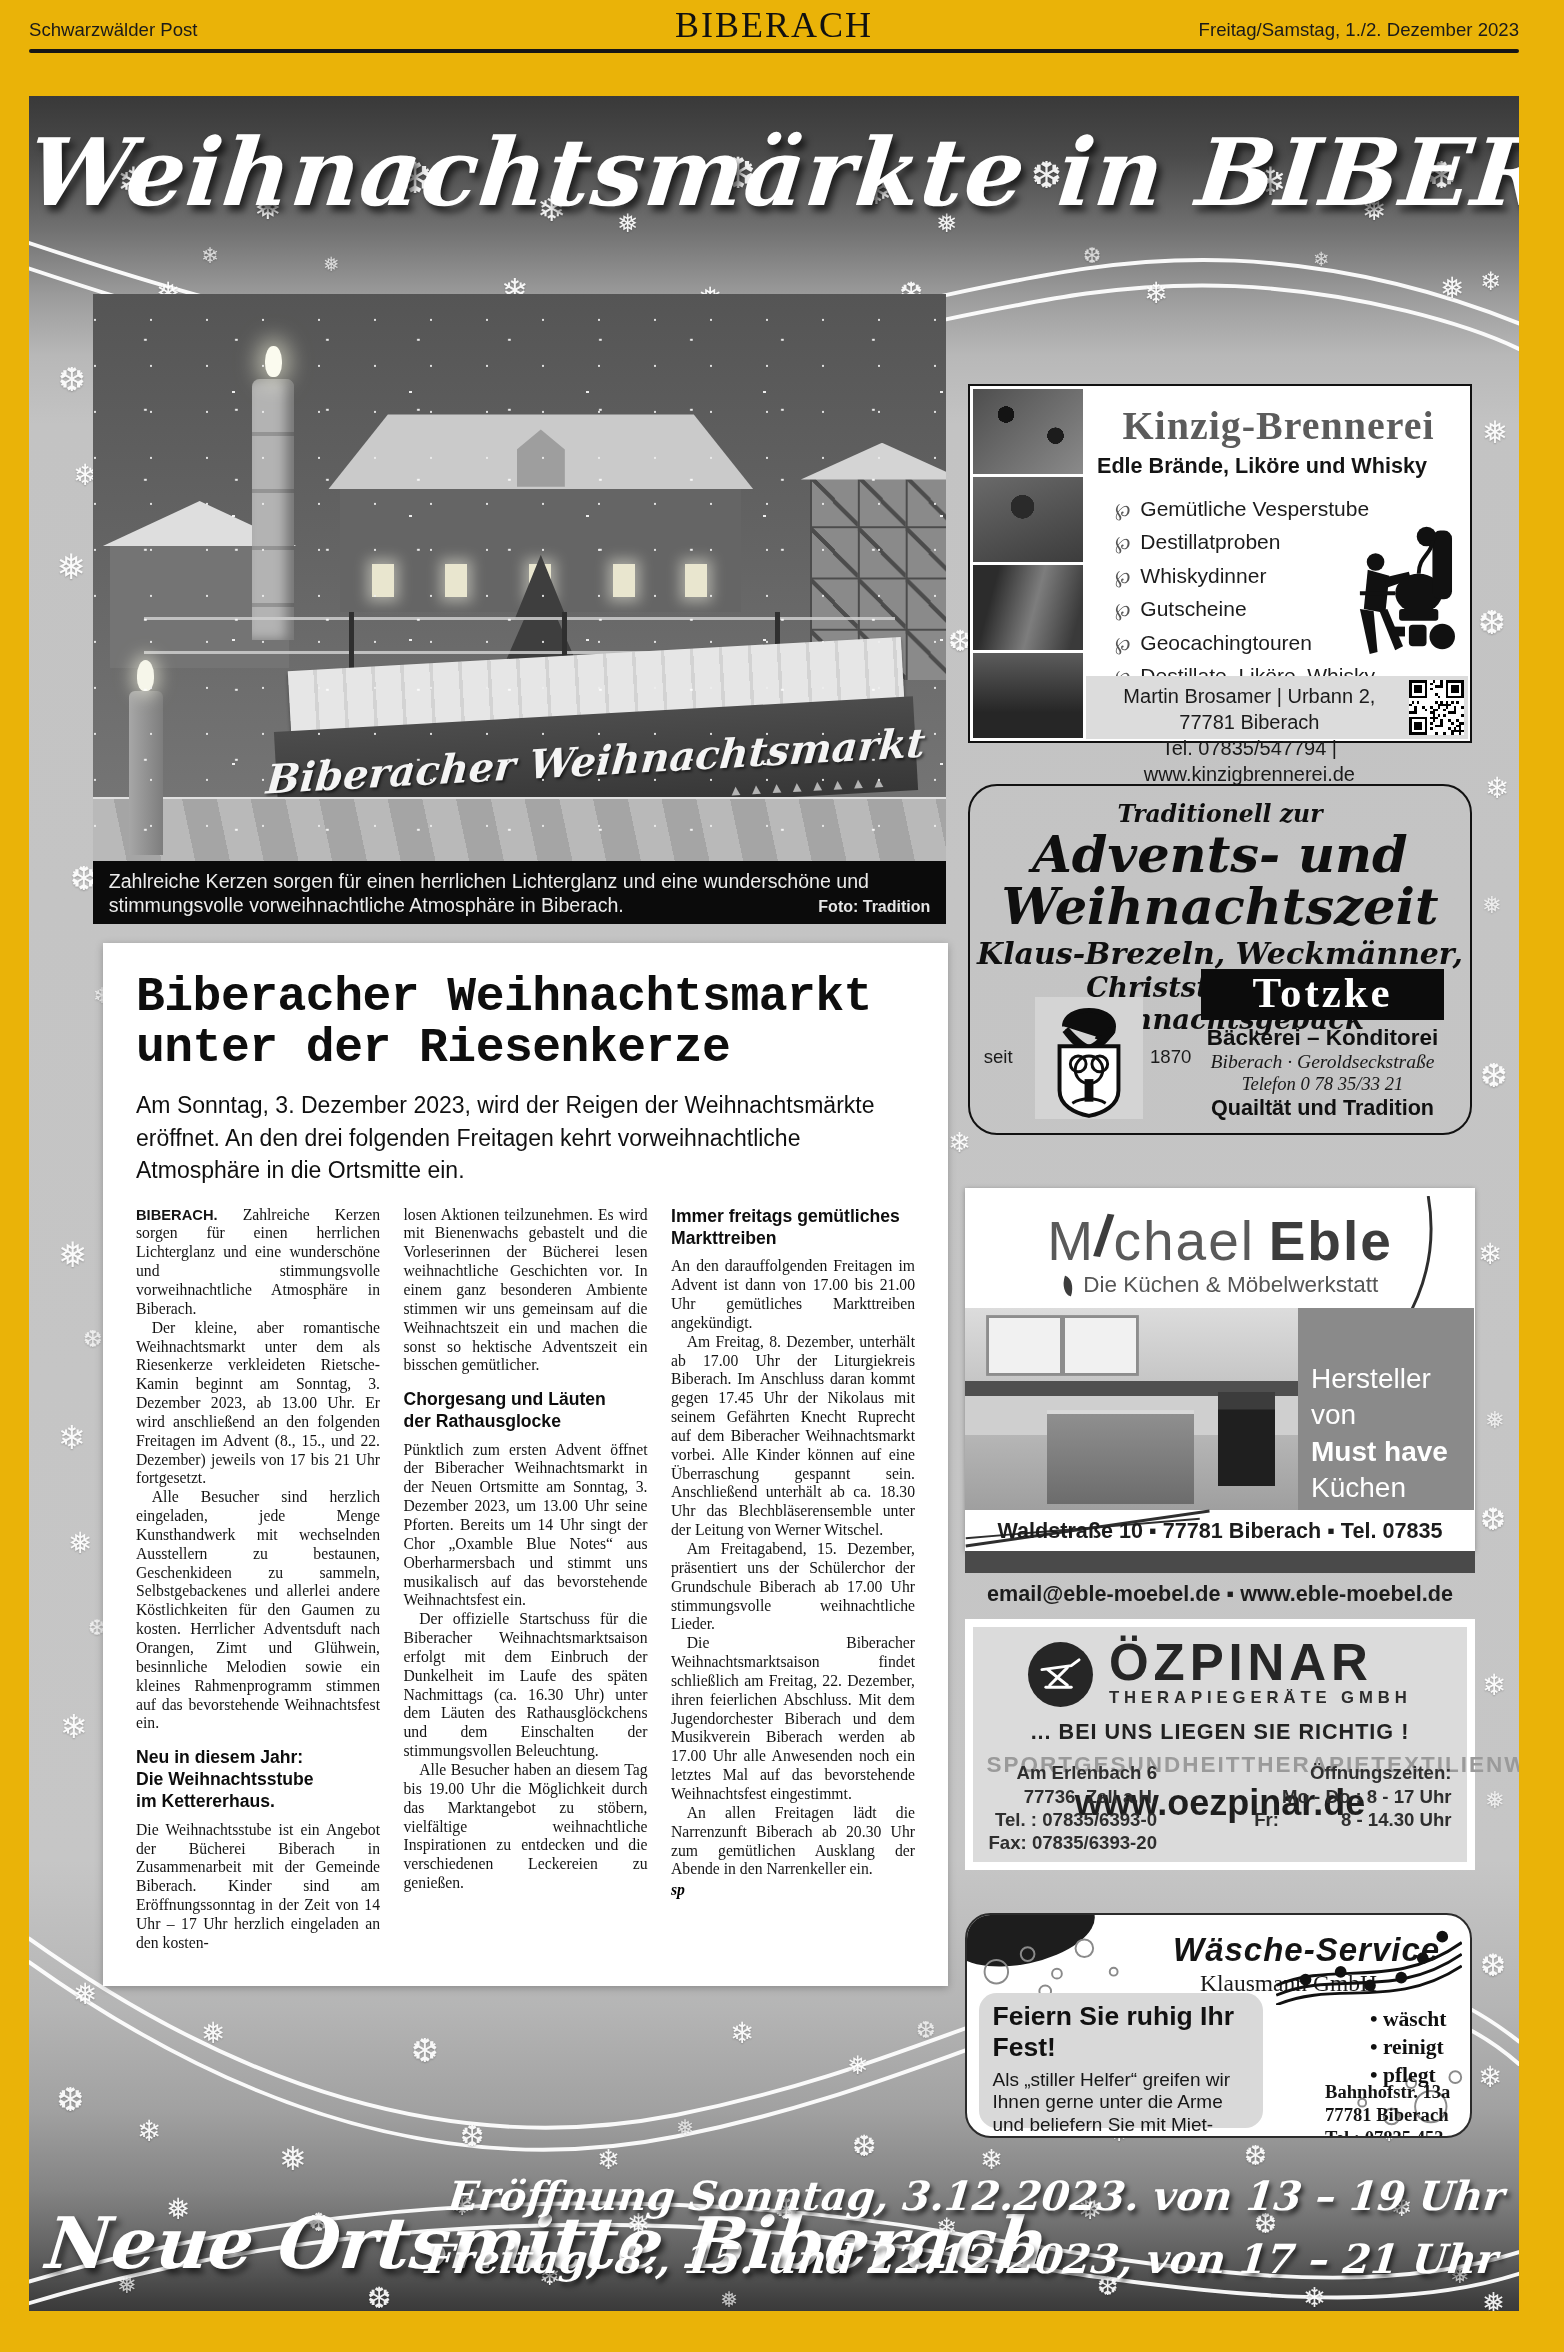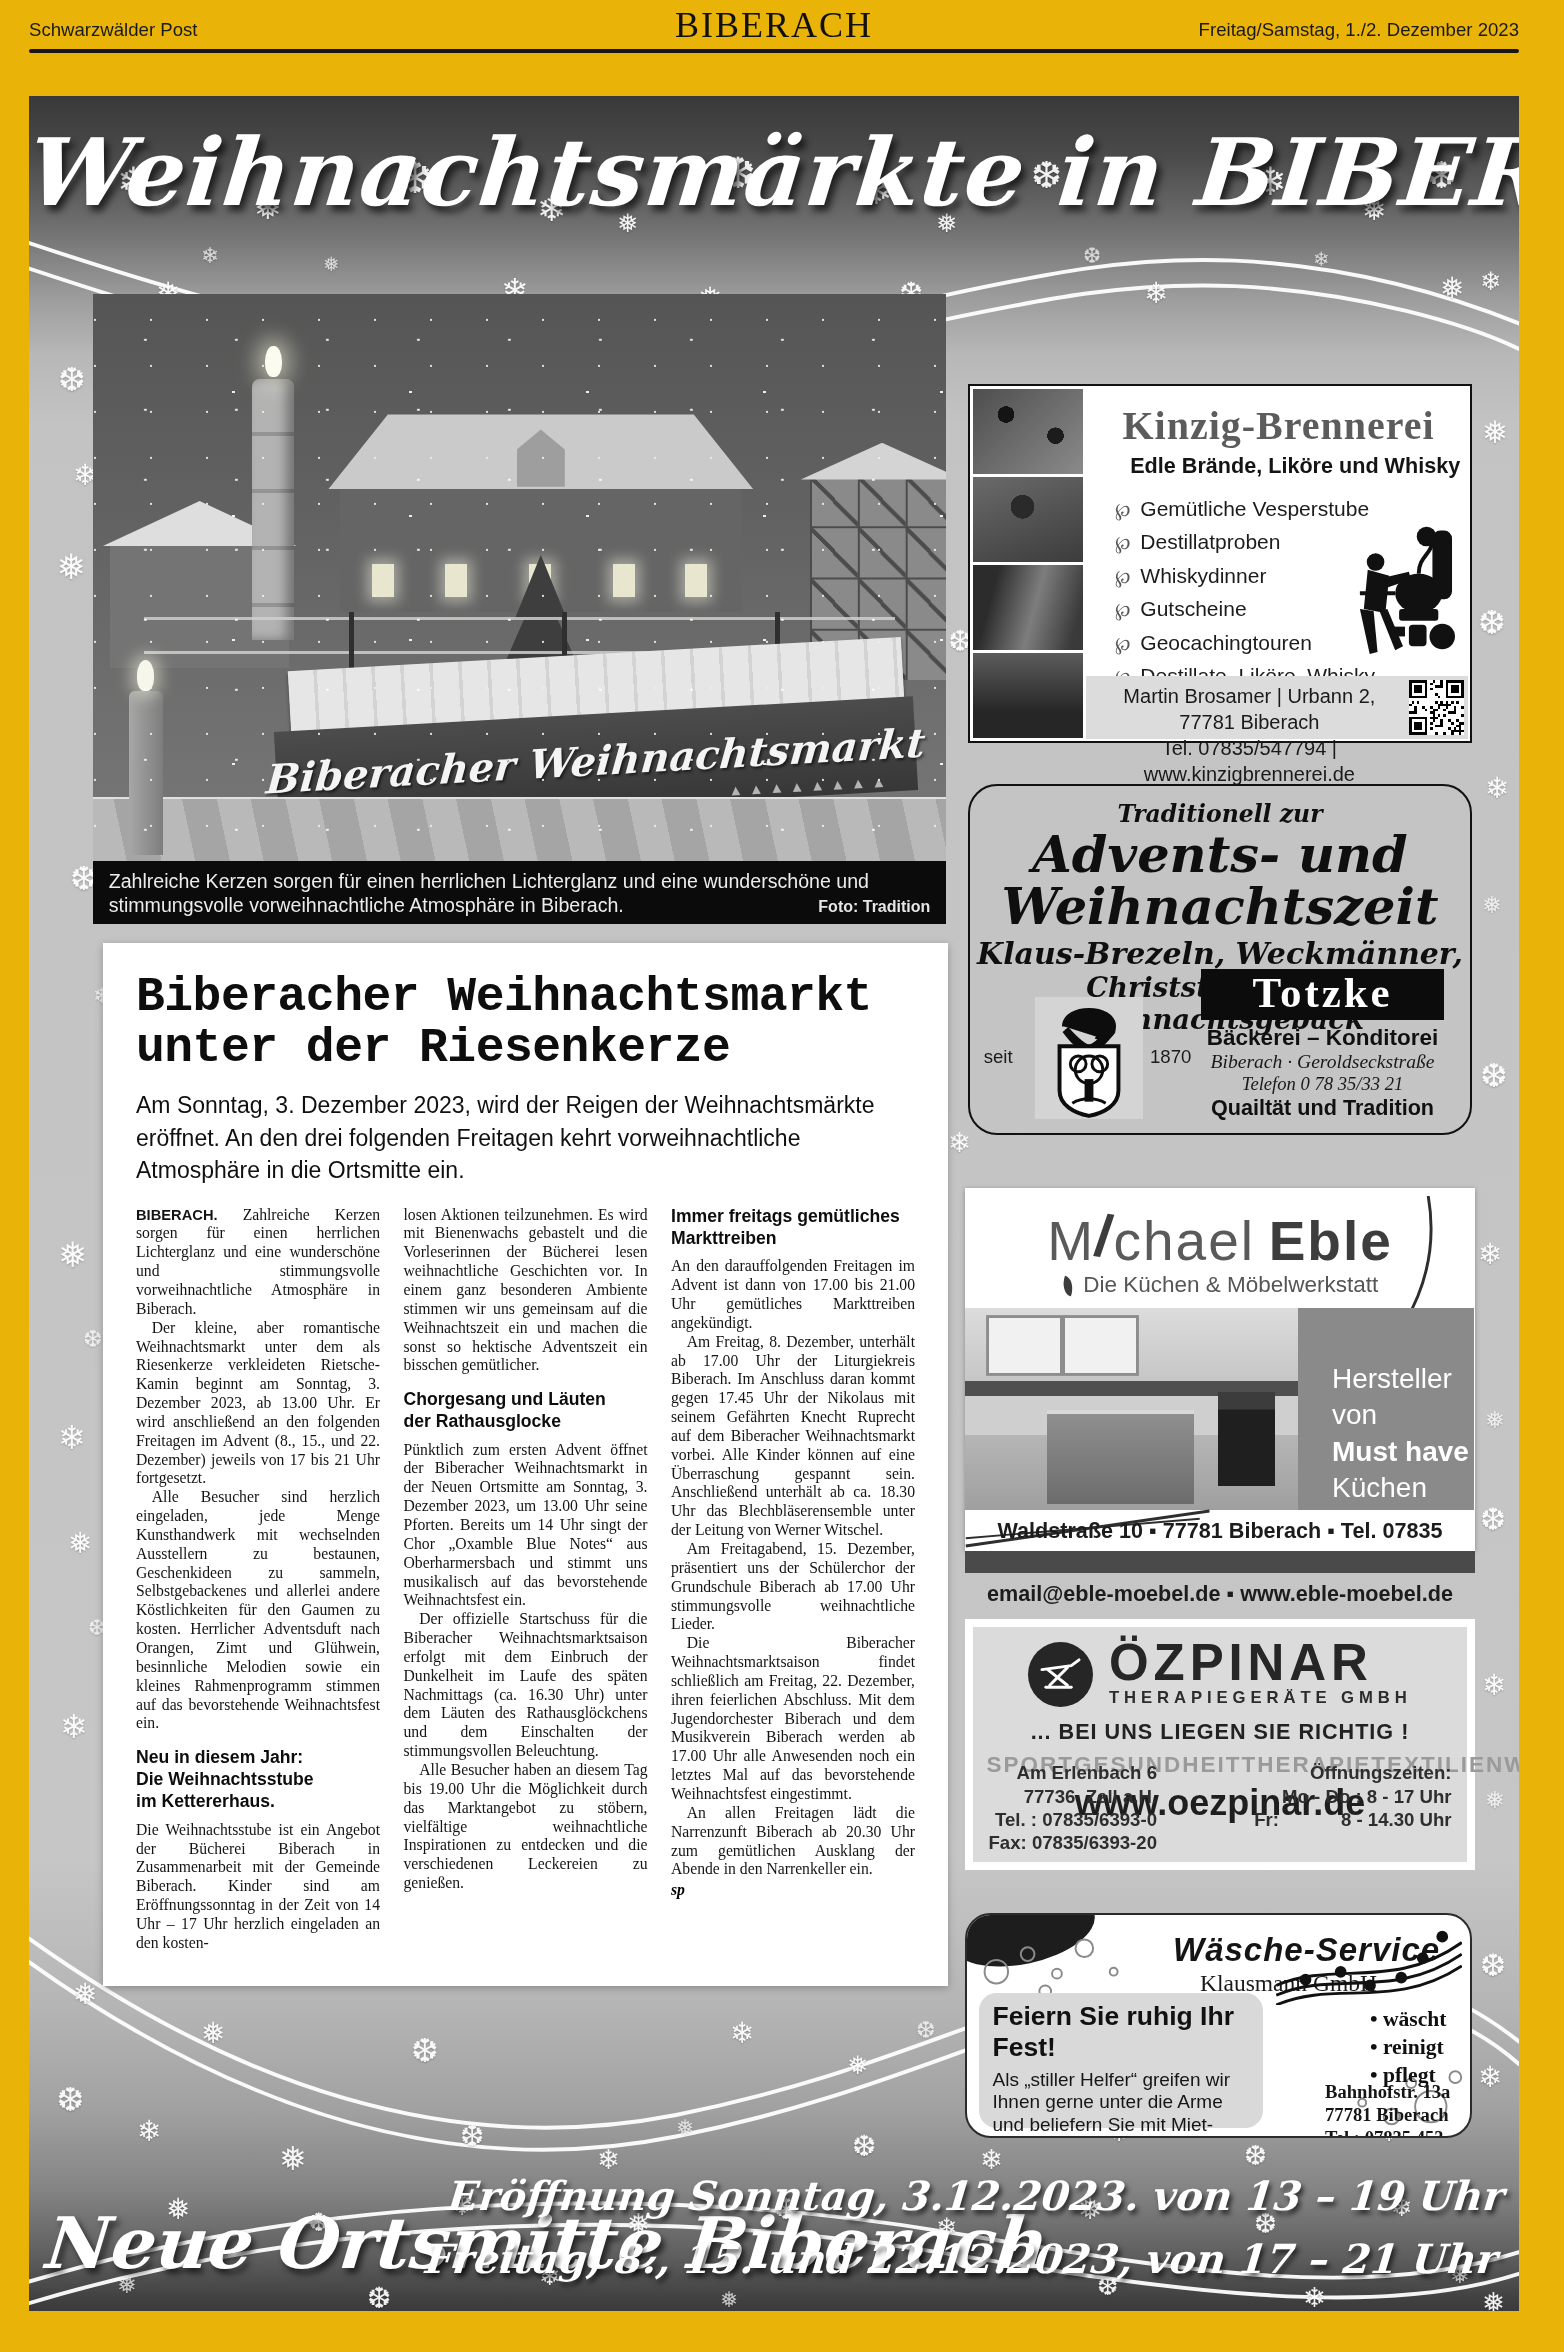--- a/index.html
+++ b/index.html
@@ -85,21 +85,21 @@
   
   .kinzig{left:939px;top:288px;width:504px;height:359px;background:#fff;border:2px solid #111;}
   .kz-strip{position:absolute;left:0;top:0;bottom:0;width:116px;background:#fff;display:flex;flex-direction:column;gap:2.9px;padding:2.9px;box-sizing:border-box;}
   .kz-strip div{flex:1;}
   .kz-p1{background:radial-gradient(circle 13.7px at 30% 30%,#141414 60%,transparent 61%),radial-gradient(circle 13.7px at 75% 55%,#1c1c1c 60%,transparent 61%),linear-gradient(135deg,#4e4e4e,#8a8a8a);}
   .kz-p2{background:radial-gradient(circle 19.6px at 45% 35%,#2a2a2a 60%,transparent 61%),linear-gradient(160deg,#6a6a6a,#3c3c3c);}
   .kz-p3{background:linear-gradient(105deg,#2c2c2c 20%,#7d7d7d 55%,#3a3a3a 90%);}
   .kz-p4{background:linear-gradient(180deg,#5c5c5c,#262626 70%),linear-gradient(#444,#444);}
   .kz-title{position:absolute;left:127px;right:9.8px;top:15.7px;text-align:center;font-family:"Liberation Serif",serif;
     font-size:40px;color:#5c5c5c;font-weight:bold;letter-spacing:1px;}
-  .kz-sub{position:absolute;left:127px;right:9.8px;top:67px;text-align:right;font-size:21.6px;font-weight:bold;color:#141414;}
+  .kz-sub{position:absolute;left:127px;right:9.8px;top:67px;text-align:left;font-size:21.6px;font-weight:bold;color:#141414;}
   .kz-list{position:absolute;left:145px;top:106px;margin:0;padding:0;list-style:none;}
   .kz-list li{font-size:21px;color:#1c1c1c;line-height:1.59;}
   .kz-list .b{color:#555;font-size:18.6px;margin-right:9.8px;}
   .kz-art{position:absolute;right:11.8px;top:125px;}
   .kz-footer{position:absolute;left:116px;right:2px;bottom:2px;height:63px;background:#dcdcdc;
     font-size:20px;color:#1a1a1a;padding:6.9px 69px 0 13.7px;box-sizing:border-box;text-align:center;line-height:1.3;}
   .kz-qr{position:absolute;right:3.9px;bottom:3.9px;}
 
   
   .totzke{left:939px;top:688px;width:504px;height:351px;border:2.9px solid #111;border-radius:29px;text-align:center;padding-top:13.7px;}
@@ -129,21 +129,21 @@
   .eb-sub .leaf{display:inline-block;width:11.8px;height:17.6px;background:#3d3d3d;border-radius:0 100% 0 100%;transform:rotate(18deg);margin-right:9.8px;vertical-align:-2.9px;}
   .eb-swoosh{position:absolute;right:27.4px;top:7.8px;}
   .eb-photo{position:absolute;left:0;top:120px;width:333px;height:202px;overflow:hidden;background:linear-gradient(180deg,#dcdcdc,#9f9f9f);}
   .eb-window{position:absolute;left:23.5px;top:9.8px;width:147px;height:55px;background:#f1f1f1;box-shadow:0 0 0 2.9px #8d8d8d;
     background-image:linear-gradient(90deg,transparent 48%,#8d8d8d 48%,#8d8d8d 52%,transparent 52%);}
   .eb-counter{position:absolute;left:0;top:73px;width:100%;height:15.7px;background:#4f4f4f;}
   .eb-cabinet{position:absolute;left:0;top:88px;width:100%;height:39px;background:#cfcfcf;}
   .eb-island{position:absolute;left:82px;top:106px;width:147px;height:90px;background:linear-gradient(180deg,#8f8f8f,#6c6c6c);box-shadow:0 -3.9px 0 #d9d9d9;}
   .eb-oven{position:absolute;right:23.5px;top:84px;width:57px;height:94px;background:#1f1f1f;box-shadow:inset 0 17.6px 0 #3c3c3c;}
   .eb-claim{position:absolute;left:333px;top:120px;width:176px;height:202px;background:#8a8a8a;color:#fff;
-    padding:53px 0 0 34px;box-sizing:border-box;font-size:28px;line-height:1.3;}
+    padding:53px 0 0 13px;box-sizing:border-box;font-size:28px;line-height:1.3;}
   .eb-claim .strong{font-weight:bold;}
   .eb-lines{position:absolute;left:0;top:321px;pointer-events:none;}
   .eb-addr{position:absolute;left:0;right:0;top:327px;text-align:center;font-weight:bold;font-size:21.6px;color:#1c1c1c;line-height:1.45;}
   .eble:after{content:"";position:absolute;left:0;right:0;bottom:-21.6px;height:21.6px;background:#4a4a4a;}
 
   
   .oez{left:936px;top:1523px;width:510px;height:251px;background:#fff;padding:7.8px;}
   .oez-in{position:relative;width:100%;height:100%;background:#dbdbdb;}
   .oez-logo{position:absolute;left:0;right:0;top:13.7px;display:flex;justify-content:center;align-items:center;gap:15.7px;}
   .oez-circle{width:65px;height:65px;border-radius:50%;background:#262626;display:flex;align-items:center;justify-content:center;flex:0 0 auto;}

